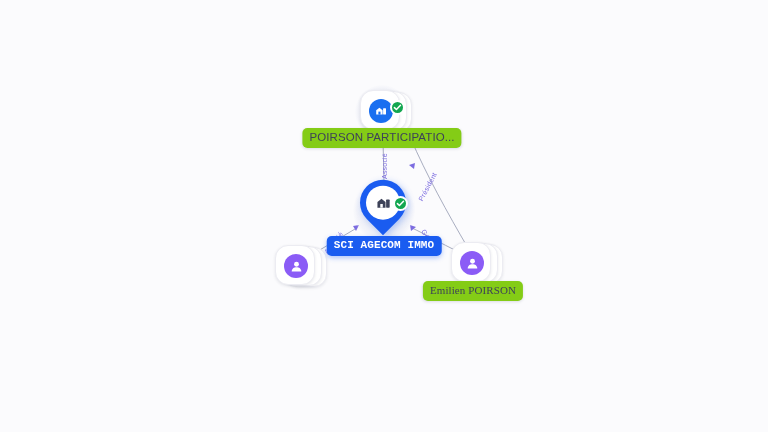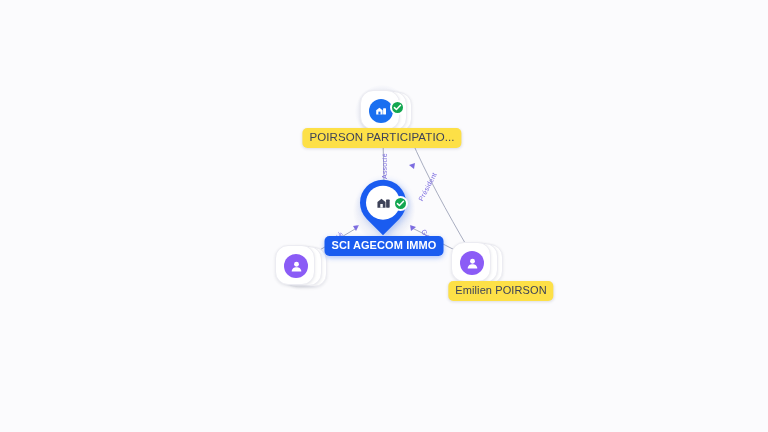--- a/index.html
+++ b/index.html
@@ -110,35 +110,36 @@
     align-items: center;
     justify-content: center;
     z-index: 6;
   }
 
   
   .label {
     position: absolute;
     transform: translateX(-50%);
     white-space: nowrap;
-    background: #fde047;
+    background: #84cc16;
     color: #3d4258;
     border-radius: 5px;
     padding: 3px 7px 4px 7px;
     font-size: 11px;
     line-height: 13px;
     letter-spacing: 0.1px;
     box-shadow: 0 1px 3px rgba(30,35,70,0.14);
     z-index: 8;
   }
   .label.selected {
     background: #1a5cf0;
     color: #ffffff;
     font-weight: 600;
     box-shadow: 0 2px 5px rgba(26,92,240,0.34);
+    font-family: Liberation Mono, monospace;
   }
   .label.wide { font-size: 11.5px; }
 
   
   .edge-label {
     position: absolute;
     color: #7c6ce0;
     font-size: 7px;
     line-height: 8px;
     letter-spacing: 0.2px;
@@ -243,15 +244,15 @@
       <div class="card c1">
         <div class="disc person">
           <svg width="15" height="15" viewBox="0 0 16 16" aria-hidden="true">
             <circle cx="8" cy="5.6" r="2.6" fill="#ffffff"></circle>
             <path d="M2.9 13.4 C2.9 10.1 5.2 8.7 8 8.7 C10.8 8.7 13.1 10.1 13.1 13.4 Z" fill="#ffffff"></path>
           </svg>
         </div>
       </div>
     </div>
   </div>
-  <div class="label" id="lb-3" style="left: 501px; top: 281px;">Emilien POIRSON</div>
+  <div class="label" id="lb-3" style="left: 473px; top: 281px; font-family: Liberation Serif, serif;">Emilien POIRSON</div>
 
 </div>
 
 </body></html>

